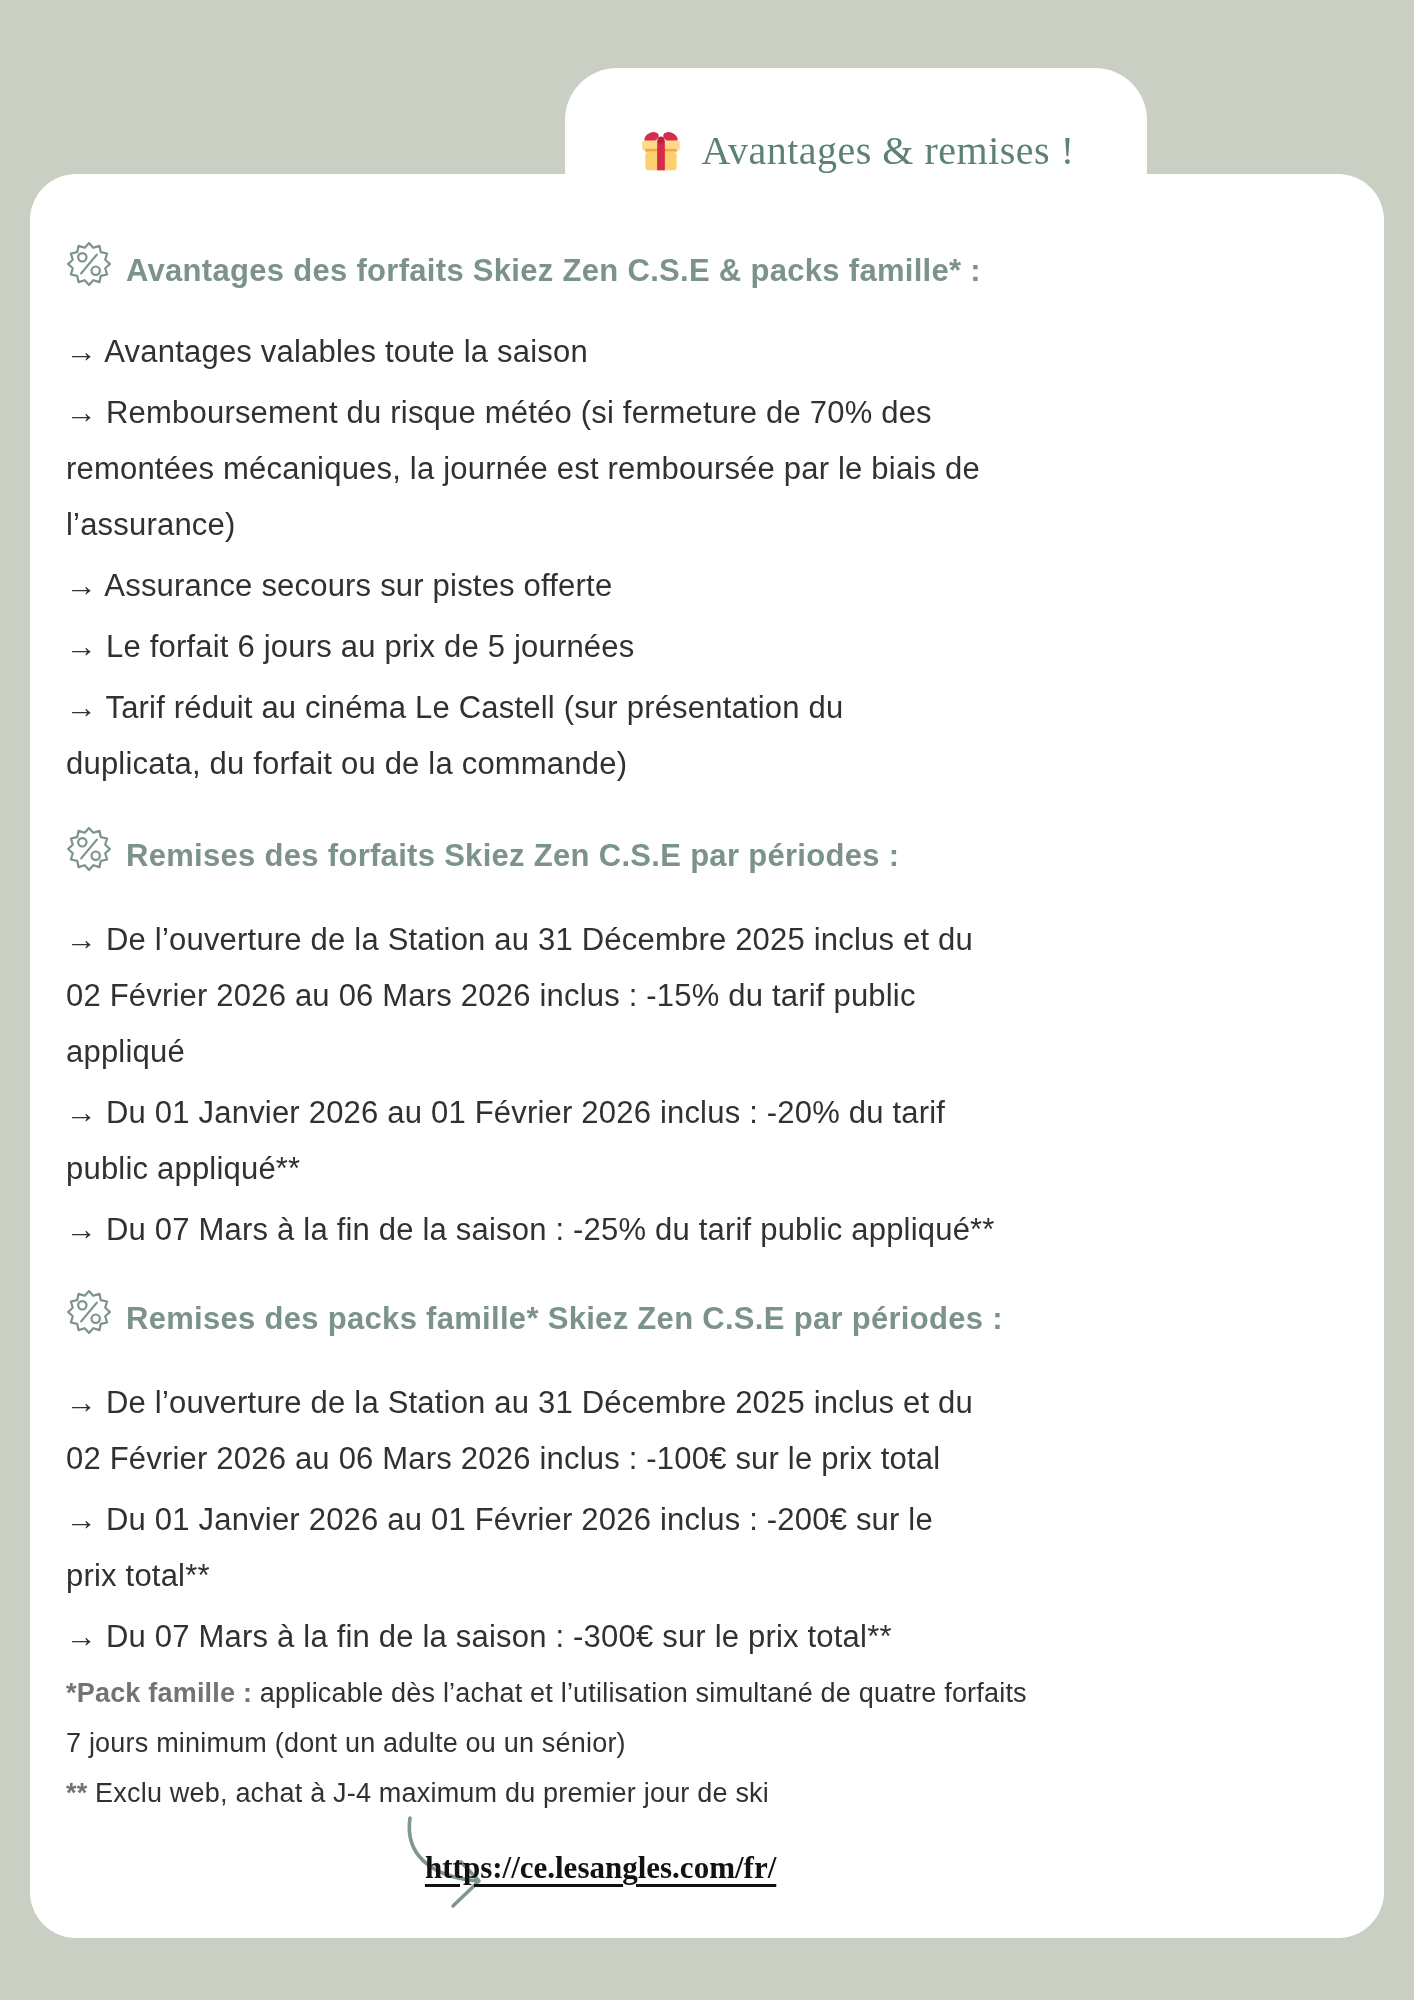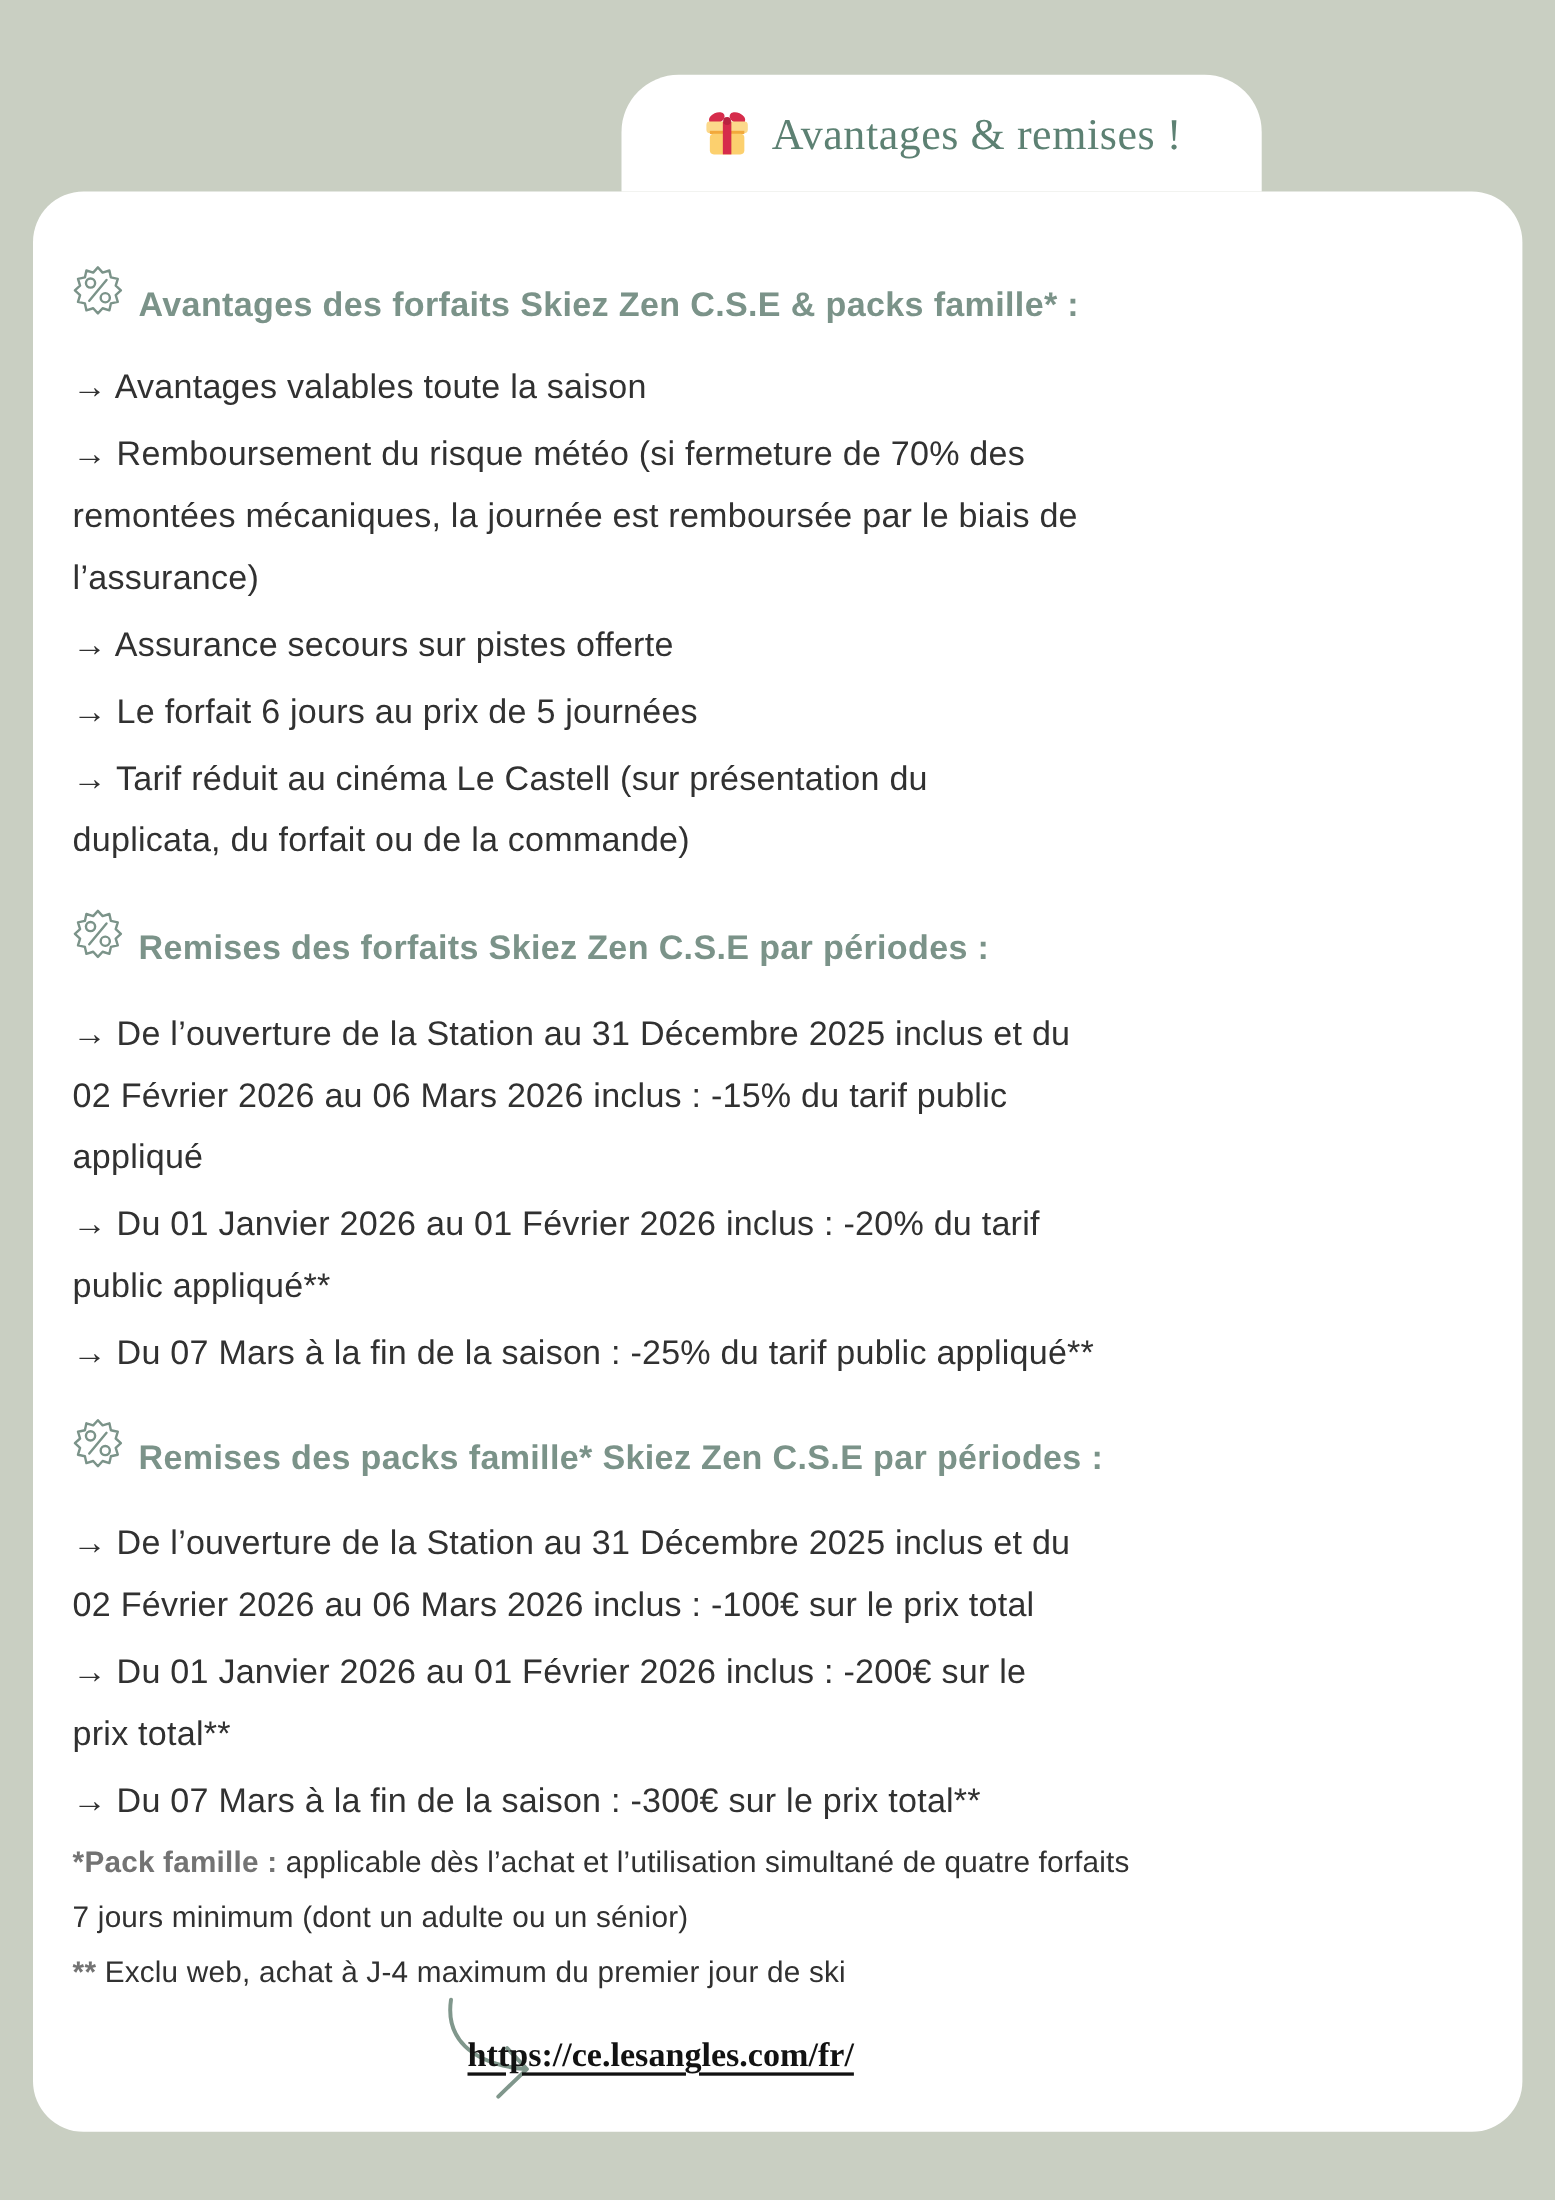--- a/index.html
+++ b/index.html
@@ -6,34 +6,34 @@
   #page{
     position:relative;
     width:1414px;height:2000px;
     background:#c9cfc2;
     overflow:hidden;
     font-family:"Liberation Sans", sans-serif;
   }
   .tab{
     position:absolute;left:565px;top:68px;width:582px;height:106px;
     background:#ffffff;border-radius:52px 52px 0 0;
-    display:flex;align-items:center;justify-content:center;gap:18px;
+    display:flex;align-items:flex-end;justify-content:center;gap:18px;
   }
   .tab-title{
     font-family:"Liberation Serif", serif;
     font-size:40px;color:#5d8173;letter-spacing:0.5px;
     white-space:nowrap;
   }
   .card{
     position:absolute;left:30px;top:174px;width:1354px;height:1764px;
     background:#ffffff;border-radius:46px;
   }
   .heading{
     position:absolute;left:36px;width:1300px;
-    display:flex;align-items:flex-end;gap:14px;
+    display:flex;align-items:center;gap:14px;
     color:#7b9389;font-size:31px;font-weight:700;letter-spacing:0.3px;
     line-height:48px;white-space:nowrap;
   }
   .badge-icon{flex:0 0 auto;}
   .items{
     position:absolute;left:36px;width:1310px;
     color:#313131;font-size:31px;line-height:56px;letter-spacing:0.2px;
   }
   .item{white-space:pre-line;margin:0 0 5px 0;}
   .footnotes{

